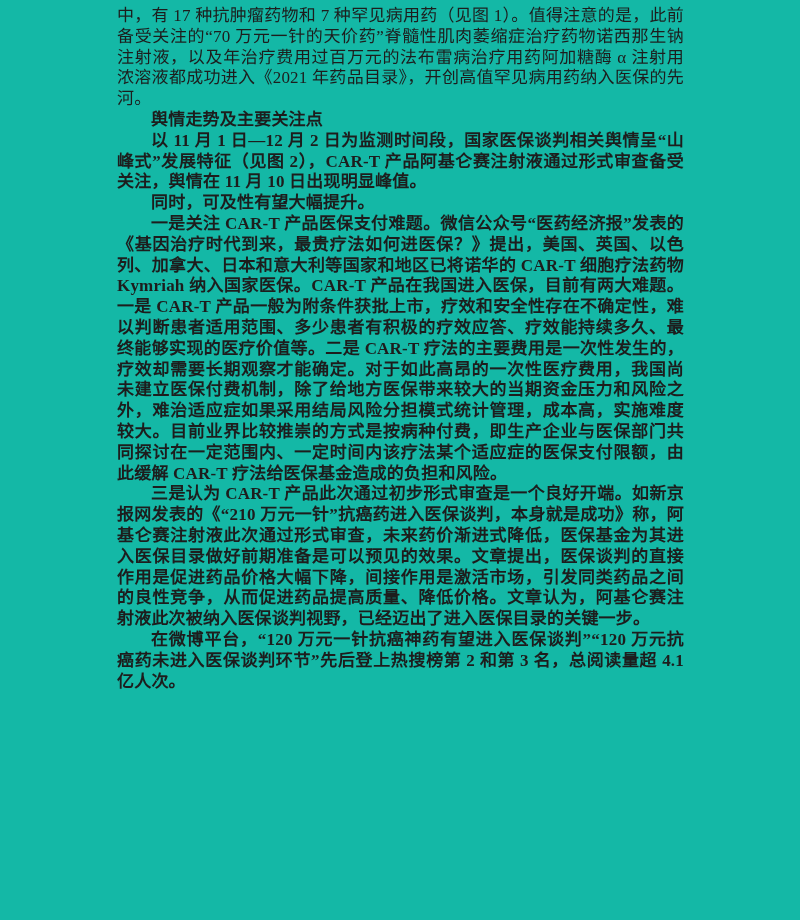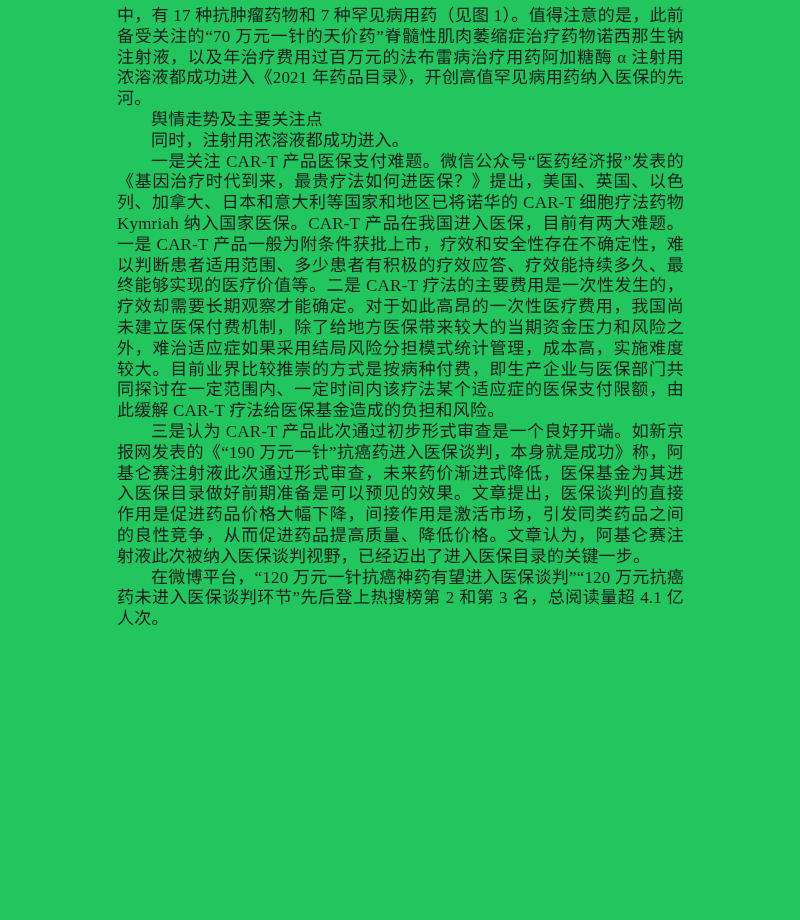--- a/index.html
+++ b/index.html
@@ -4,21 +4,21 @@
 <style>
   html, body {
     margin: 0;
     padding: 0;
     background: #ffffff;
   }
   .page {
     position: relative;
     width: 800px;
     height: 920px;
-    background: #22c55e;
+    background: #14b8a6;
     overflow: hidden;
     box-sizing: border-box;
   }
   .doc {
     position: absolute;
     left: 117px;
     top: 6px;
     width: 567px;
     font-family: "Liberation Serif", "DejaVu Serif", serif;
     font-size: 17px;
@@ -27,31 +27,33 @@
     text-align: justify;
     letter-spacing: 0.2px;
   }
   .doc p {
     margin: 0;
     padding: 0;
     word-break: break-all;
   }
   .doc p.indent {
     text-indent: 34px;
+    font-weight: bold;
   }
   .doc p.no-indent {
     text-indent: 0;
   }
 </style>
 </head>
 <body>
 
 <div class="page">
   <div class="doc">
     <p class="no-indent">中，有 17 种抗肿瘤药物和 7 种罕见病用药（见图 1）。值得注意的是，此前备受关注的“70 万元一针的天价药”脊髓性肌肉萎缩症治疗药物诺西那生钠注射液，以及年治疗费用过百万元的法布雷病治疗用药阿加糖酶 α 注射用浓溶液都成功进入《2021 年药品目录》，开创高值罕见病用药纳入医保的先河。</p>
     <p class="indent">舆情走势及主要关注点</p>
-    <p class="indent">同时，注射用浓溶液都成功进入。</p>
+    <p class="indent">以 11 月 1 日—12 月 2 日为监测时间段，国家医保谈判相关舆情呈“山峰式”发展特征（见图 2），CAR-T 产品阿基仑赛注射液通过形式审查备受关注，舆情在 11 月 10 日出现明显峰值。</p>
+    <p class="indent">同时，可及性有望大幅提升。</p>
     <p class="indent">一是关注 CAR-T 产品医保支付难题。微信公众号“医药经济报”发表的《基因治疗时代到来，最贵疗法如何进医保？》提出，美国、英国、以色列、加拿大、日本和意大利等国家和地区已将诺华的 CAR-T 细胞疗法药物 Kymriah 纳入国家医保。CAR-T 产品在我国进入医保，目前有两大难题。一是 CAR-T 产品一般为附条件获批上市，疗效和安全性存在不确定性，难以判断患者适用范围、多少患者有积极的疗效应答、疗效能持续多久、最终能够实现的医疗价值等。二是 CAR-T 疗法的主要费用是一次性发生的，疗效却需要长期观察才能确定。对于如此高昂的一次性医疗费用，我国尚未建立医保付费机制，除了给地方医保带来较大的当期资金压力和风险之外，难治适应症如果采用结局风险分担模式统计管理，成本高，实施难度较大。目前业界比较推崇的方式是按病种付费，即生产企业与医保部门共同探讨在一定范围内、一定时间内该疗法某个适应症的医保支付限额，由此缓解 CAR-T 疗法给医保基金造成的负担和风险。</p>
-    <p class="indent">三是认为 CAR-T 产品此次通过初步形式审查是一个良好开端。如新京报网发表的《“190 万元一针”抗癌药进入医保谈判，本身就是成功》称，阿基仑赛注射液此次通过形式审查，未来药价渐进式降低，医保基金为其进入医保目录做好前期准备是可以预见的效果。文章提出，医保谈判的直接作用是促进药品价格大幅下降，间接作用是激活市场，引发同类药品之间的良性竞争，从而促进药品提高质量、降低价格。文章认为，阿基仑赛注射液此次被纳入医保谈判视野，已经迈出了进入医保目录的关键一步。</p>
+    <p class="indent">三是认为 CAR-T 产品此次通过初步形式审查是一个良好开端。如新京报网发表的《“210 万元一针”抗癌药进入医保谈判，本身就是成功》称，阿基仑赛注射液此次通过形式审查，未来药价渐进式降低，医保基金为其进入医保目录做好前期准备是可以预见的效果。文章提出，医保谈判的直接作用是促进药品价格大幅下降，间接作用是激活市场，引发同类药品之间的良性竞争，从而促进药品提高质量、降低价格。文章认为，阿基仑赛注射液此次被纳入医保谈判视野，已经迈出了进入医保目录的关键一步。</p>
     <p class="indent">在微博平台，“120 万元一针抗癌神药有望进入医保谈判”“120 万元抗癌药未进入医保谈判环节”先后登上热搜榜第 2 和第 3 名，总阅读量超 4.1 亿人次。</p>
 
   </div>
 </div>
 
 </body></html>

